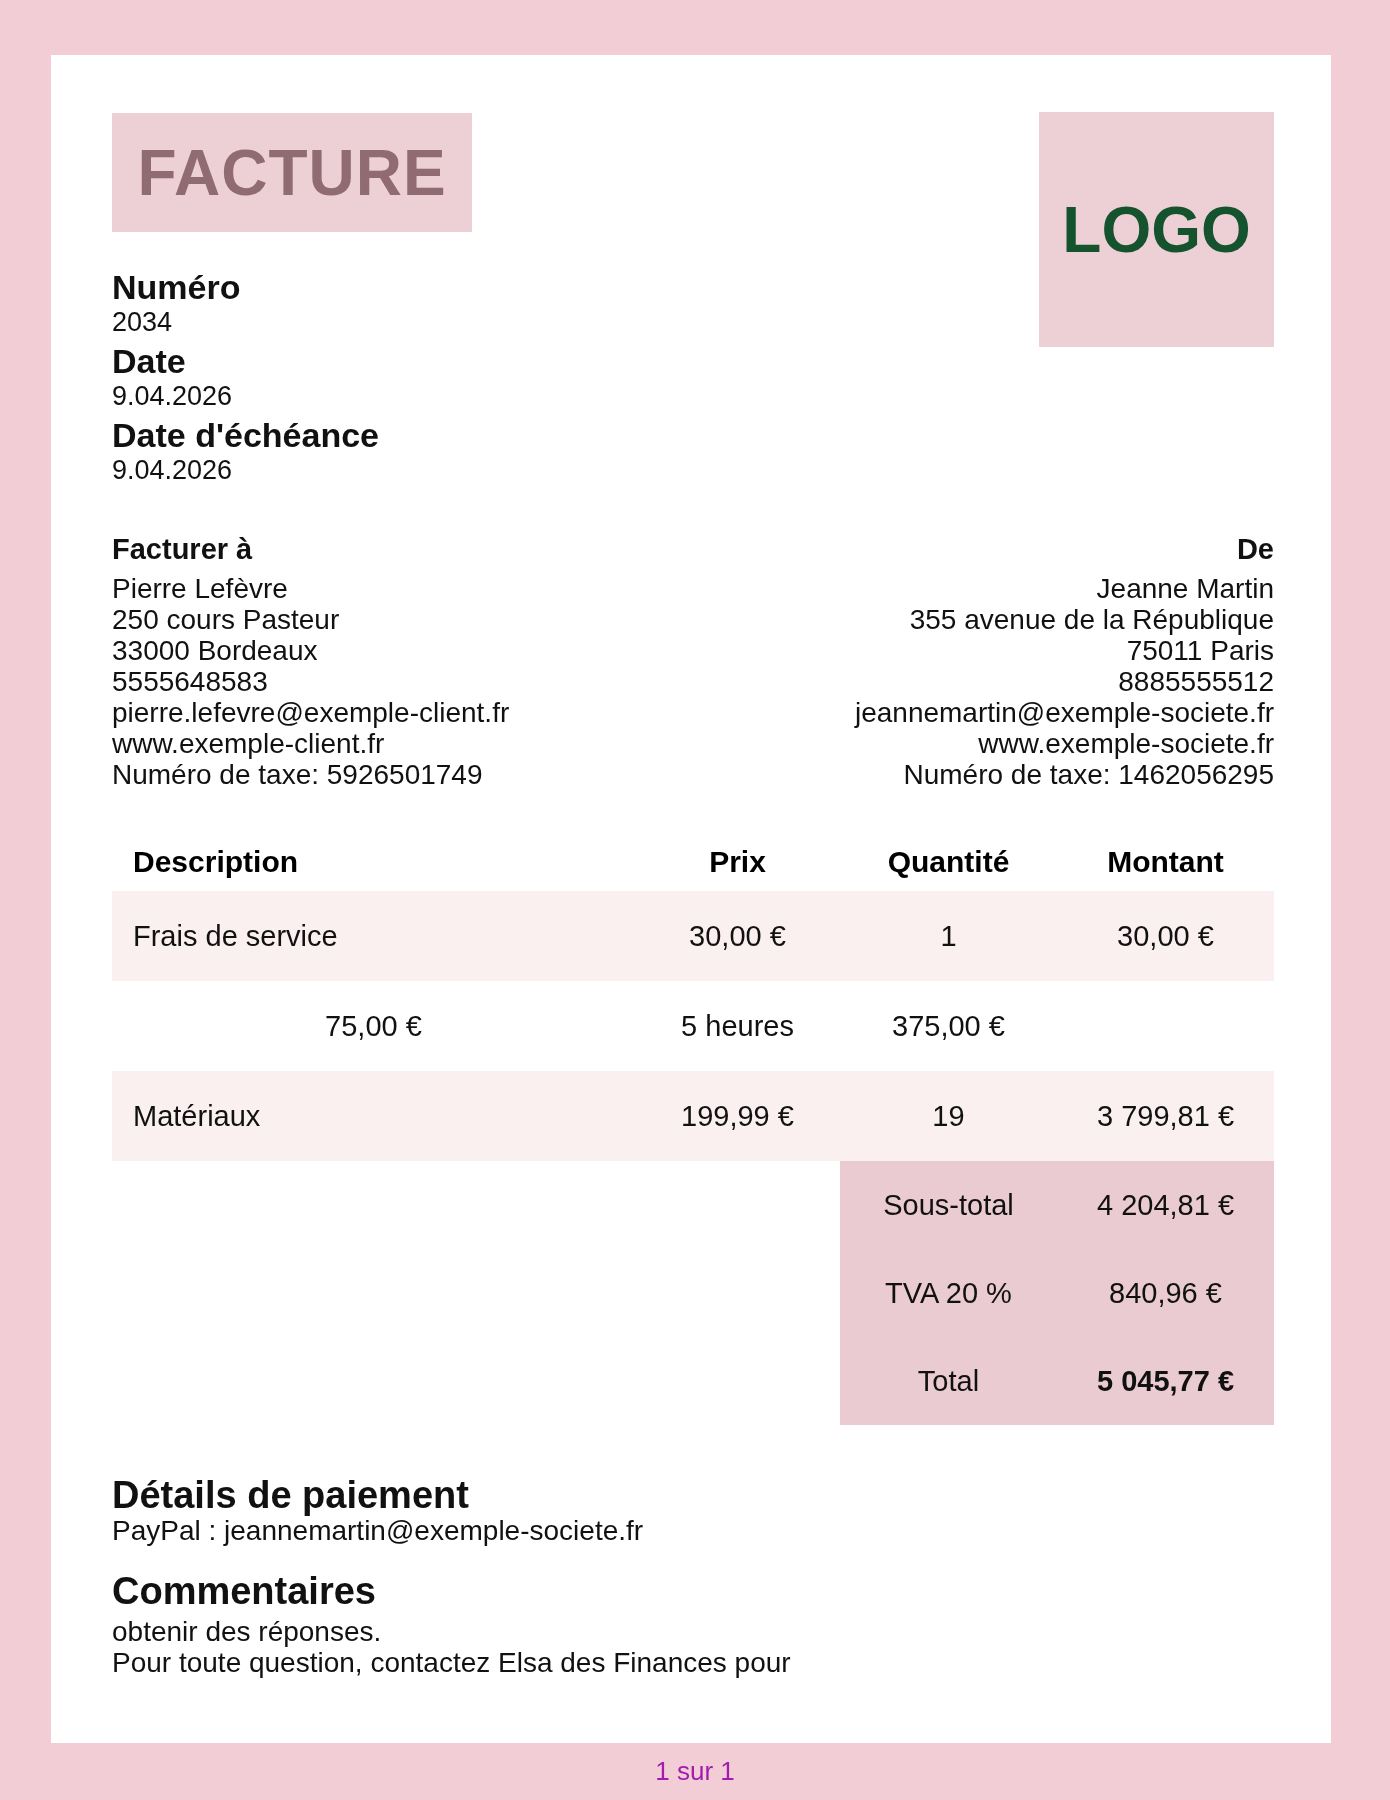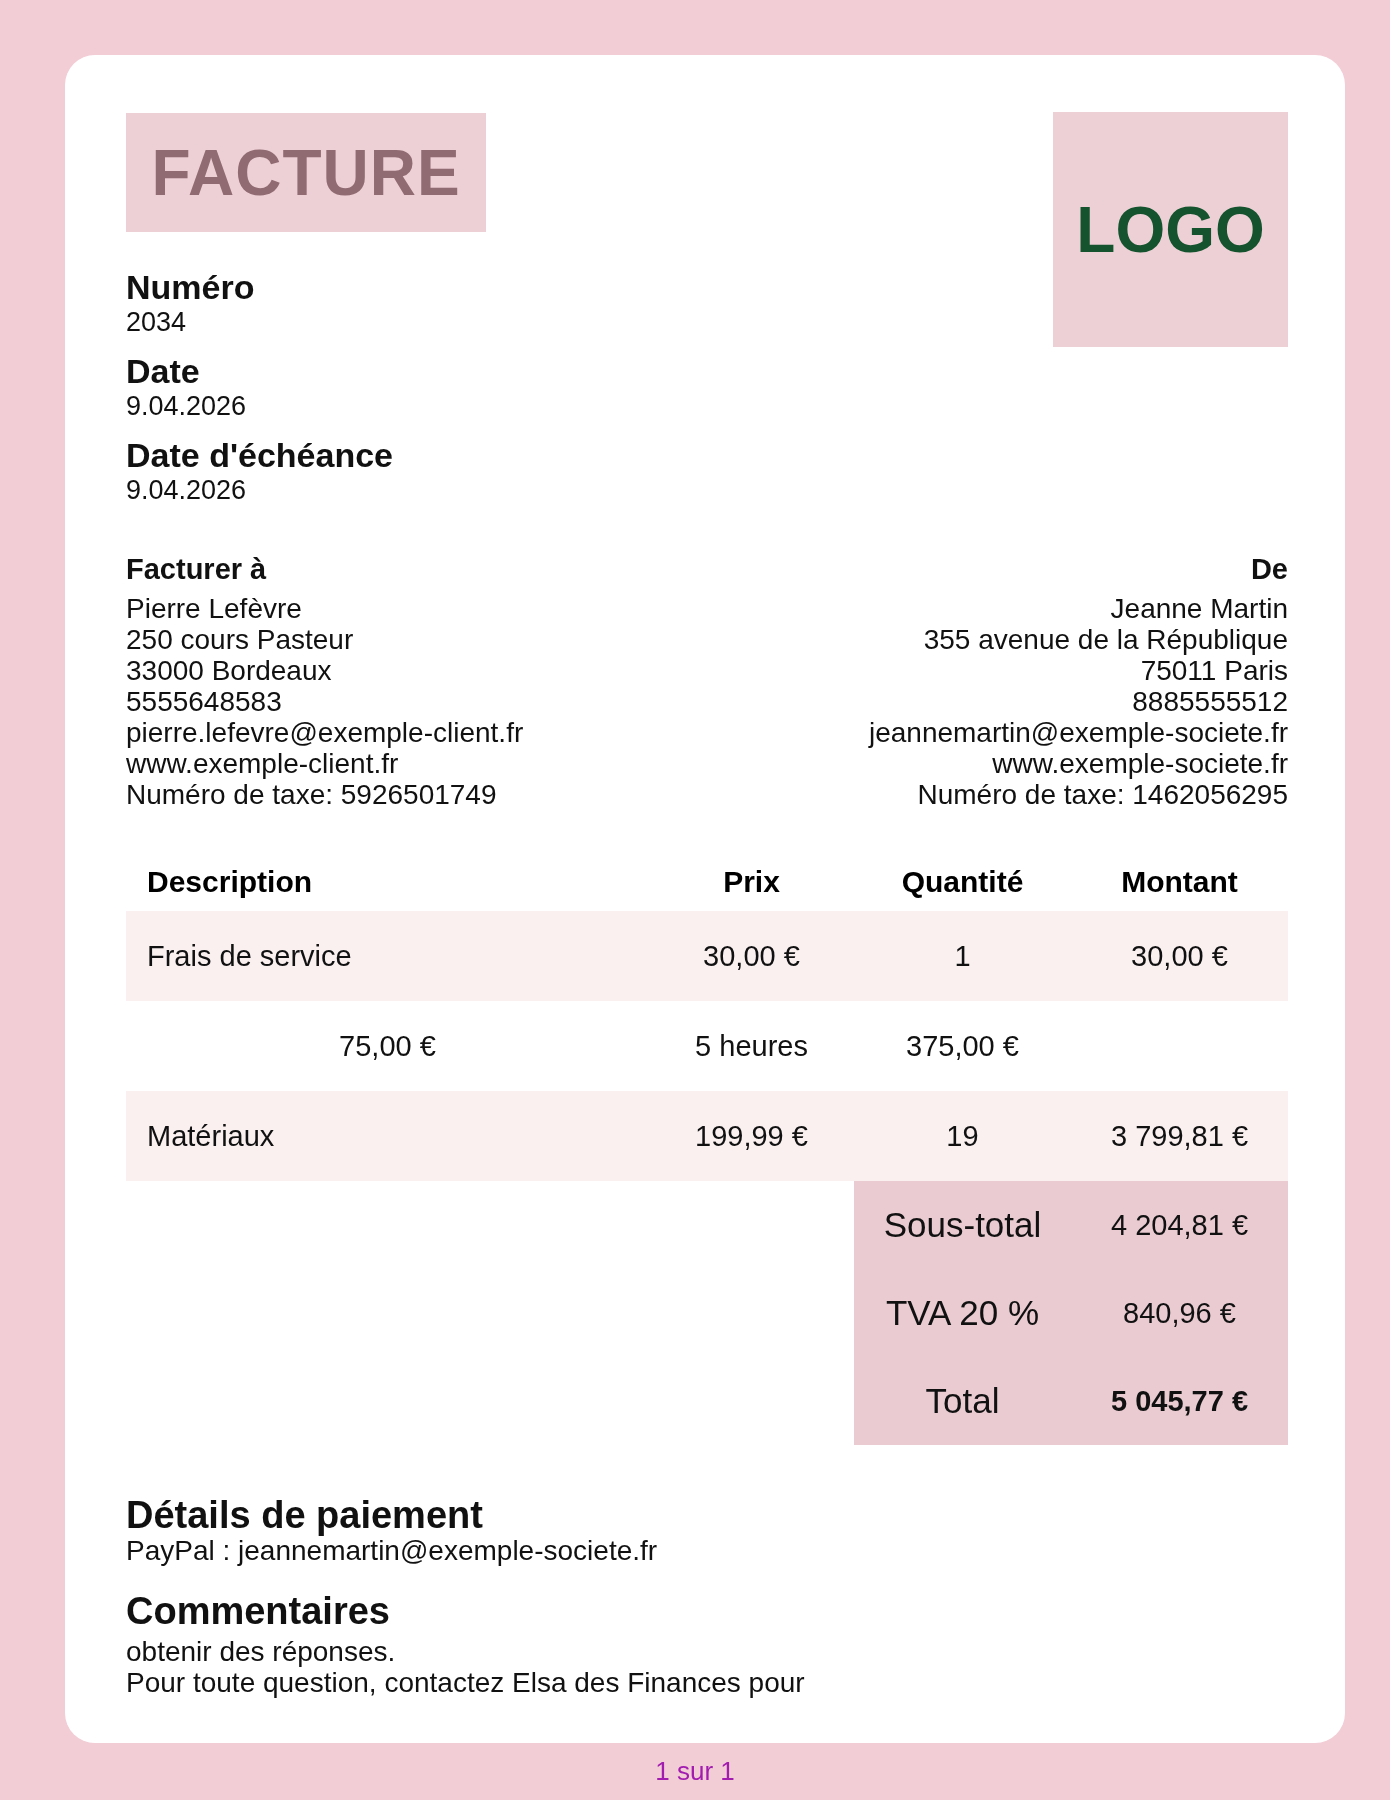--- a/index.html
+++ b/index.html
@@ -6,46 +6,45 @@
   body { width: 1390px; height: 1800px; }
   .canvas {
     position: relative;
     width: 1390px; height: 1800px;
     background: #f2cdd6;
     font-family: "Liberation Sans", sans-serif;
     color: #111;
   }
   .page {
     position: absolute;
-    left: 65px; top: 55px;
+    left: 51px; top: 55px;
     width: 1280px; height: 1688px;
     background: #ffffff;
     padding: 58px 57px 0 61px;
     box-sizing: border-box;
     overflow: hidden;
-    border-radius: 30px;
   }
   .title-box {
     background: #edd0d5;
     width: 360px; height: 119px;
     display: flex; align-items: center; justify-content: center;
   }
   .title-box span {
     font-size: 64px; font-weight: 700; color: #906b72; letter-spacing: 1px;
     white-space: nowrap;
   }
   .logo-box {
     position: absolute; top: 57px; right: 57px;
     background: #edd0d5;
     width: 235px; height: 235px;
     display: flex; align-items: center; justify-content: center;
   }
   .logo-box span { font-size: 64px; font-weight: 700; color: #14532d; }
   .meta { margin-top: 38px; }
-  .meta-label { font-size: 34px; font-weight: 700; line-height: 35px; margin-top: 14px; }
+  .meta-label { font-size: 34px; font-weight: 700; line-height: 35px; margin-top: 4px; }
   .meta-label:first-child { margin-top: 0; }
   .meta-value { font-size: 27px; line-height: 35px; }
   .addresses { display: flex; justify-content: space-between; margin-top: 44px; gap: 18px; }
   .addr-heading { font-size: 29px; font-weight: 700; line-height: 34px; margin-bottom: 7px; }
   .addr-line { font-size: 28px; line-height: 31px; }
   .addr.right { text-align: right; }
   .table { margin-top: 55px; }
   .trow {
     display: grid;
     grid-template-columns: 523px 205px 217px 217px;
@@ -58,21 +57,21 @@
   .cell.desc { padding-left: 21px; text-align: left; }
   .cell.num { text-align: center; }
   .totals {
     width: 434px; margin-left: auto;
     background: #e9cbd1;
     display: grid;
     grid-template-columns: 217px 217px;
     grid-auto-rows: 88px;
     align-items: center;
   }
-  .totals .tlabel { text-align: center; font-size: 35px; }
+  .totals .tlabel { text-align: center; font-size: 29px; }
   .totals .tvalue { text-align: center; font-size: 29px; }
   .totals .tvalue.bold { font-weight: 700; }
   .payment { margin-top: 53px; }
   .section-heading { font-size: 38px; font-weight: 700; line-height: 35px; }
   .section-line { font-size: 28px; line-height: 35px; }
   .comments { margin-top: 26px; }
   .comment-line { font-size: 28px; line-height: 31px; }
   .comments .section-heading { margin-bottom: 7px; }
   .footer {
     position: absolute; left: 0; bottom: 0;

